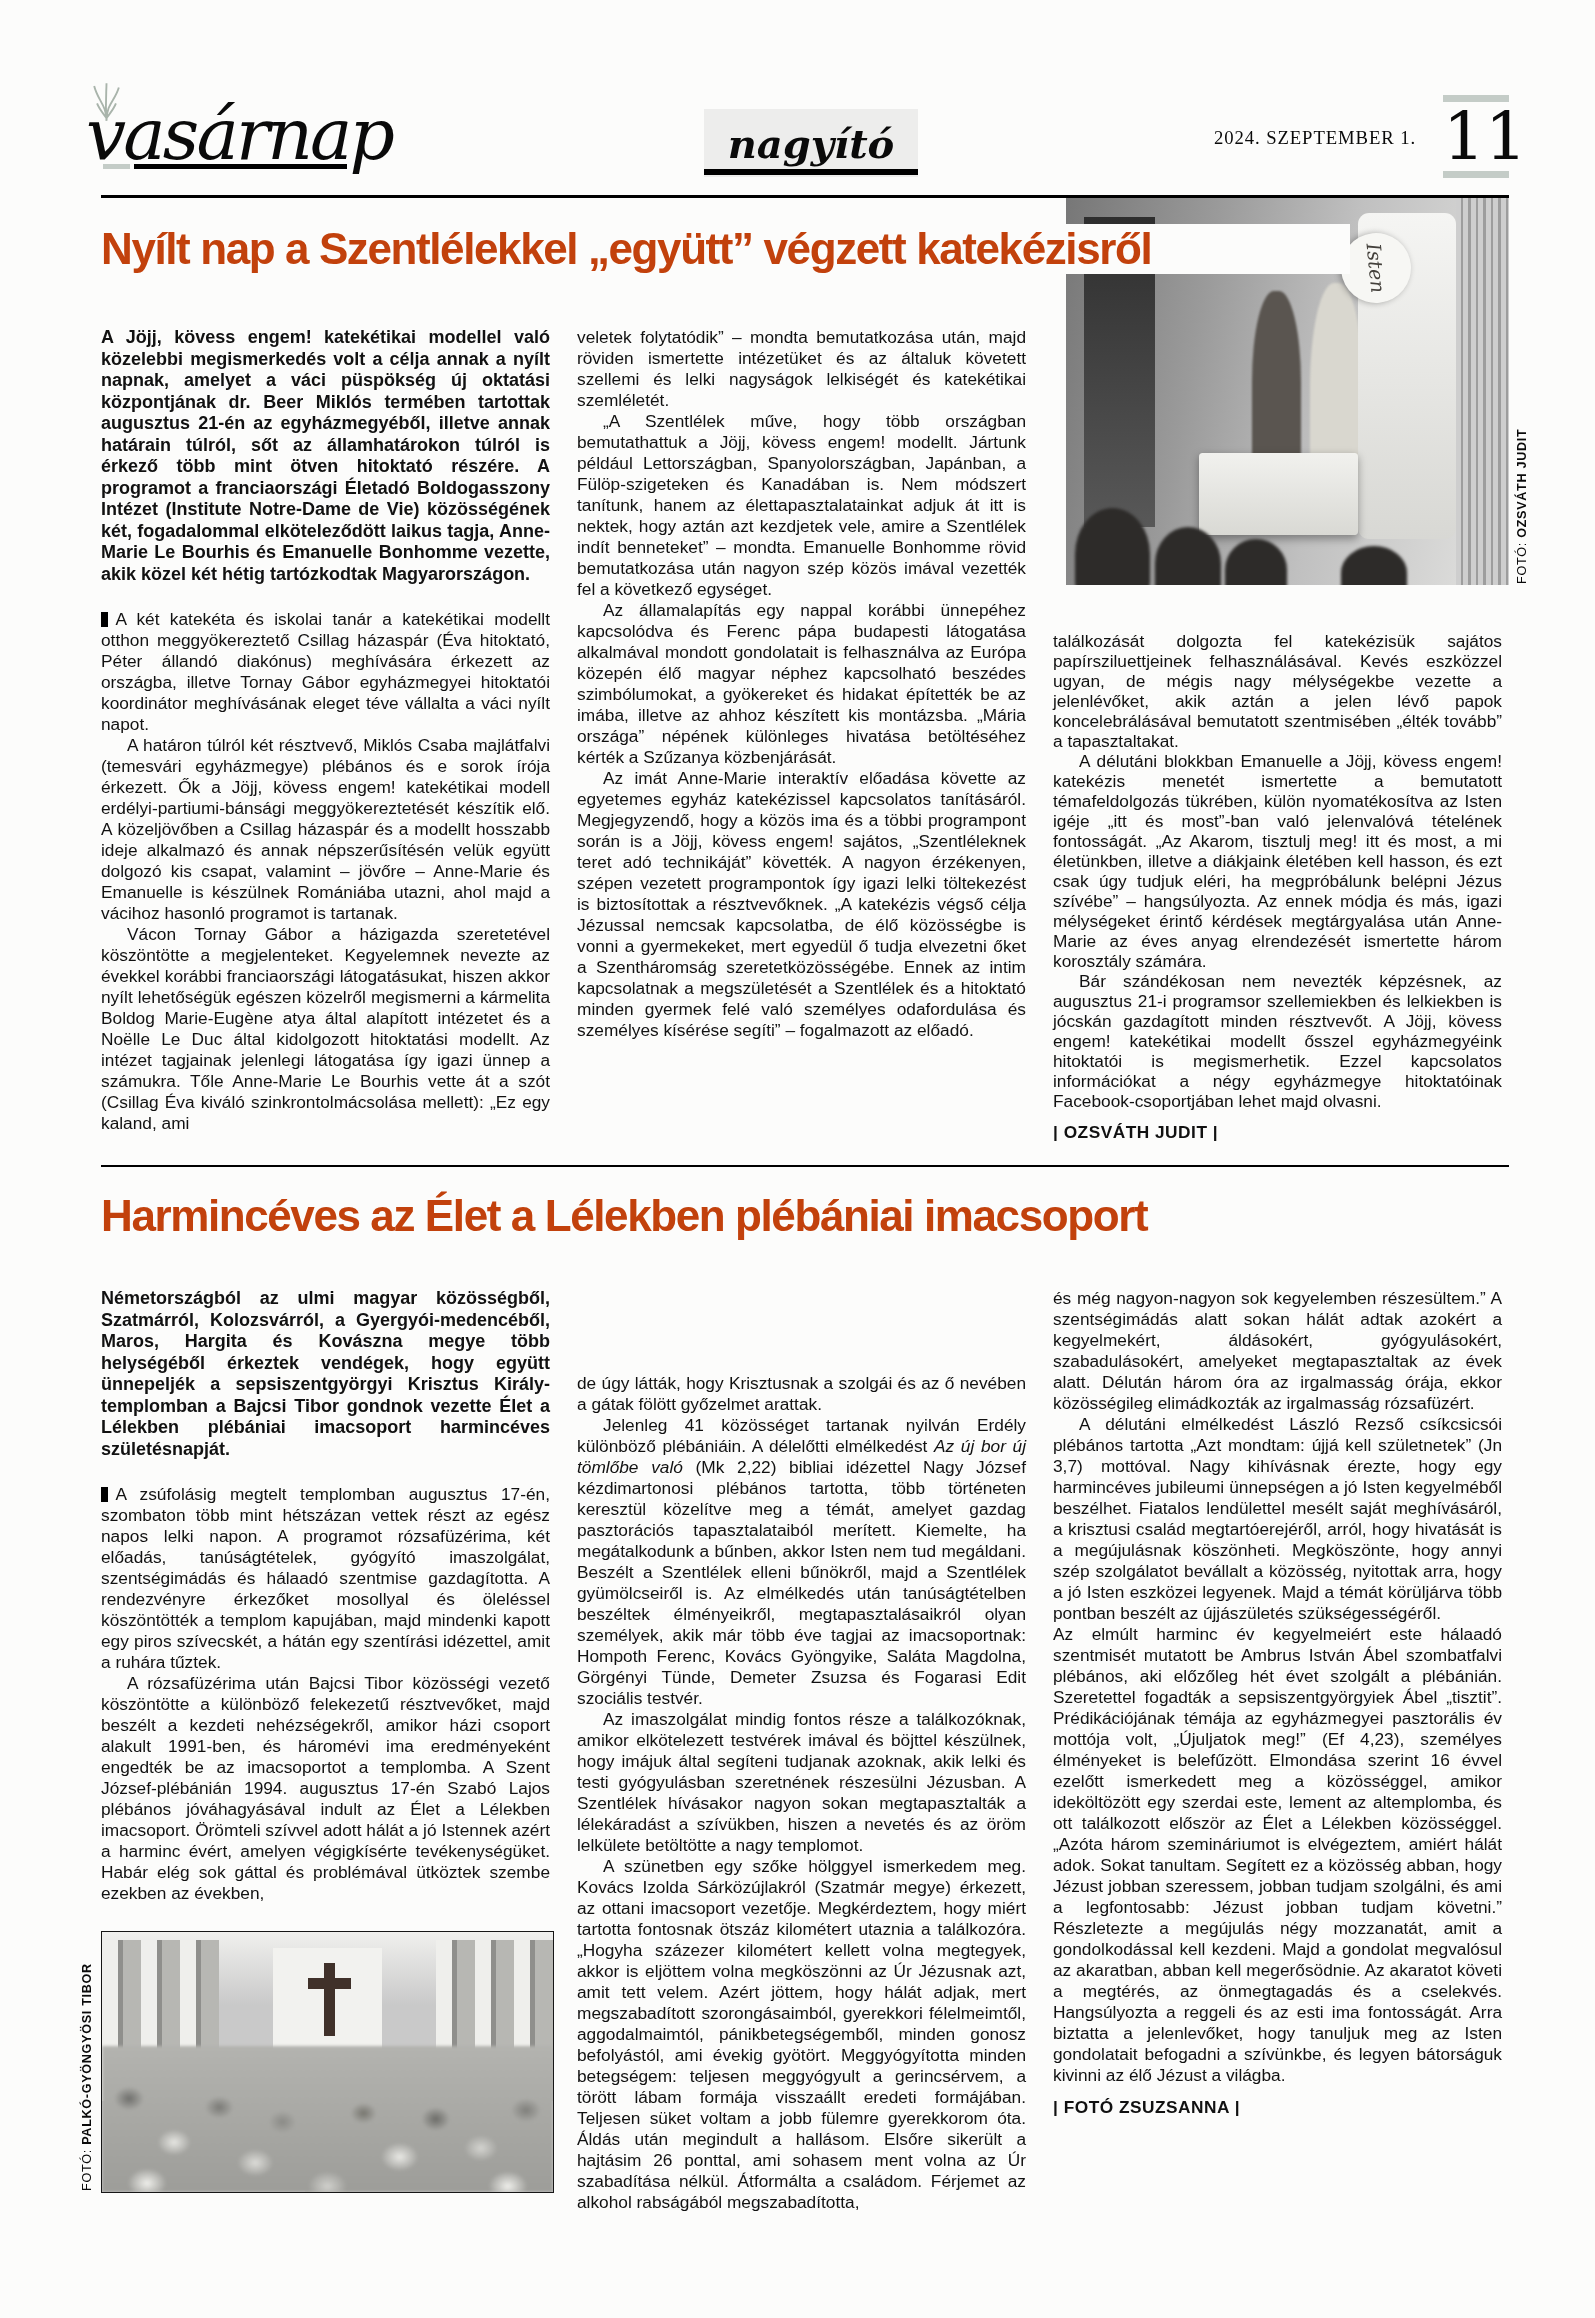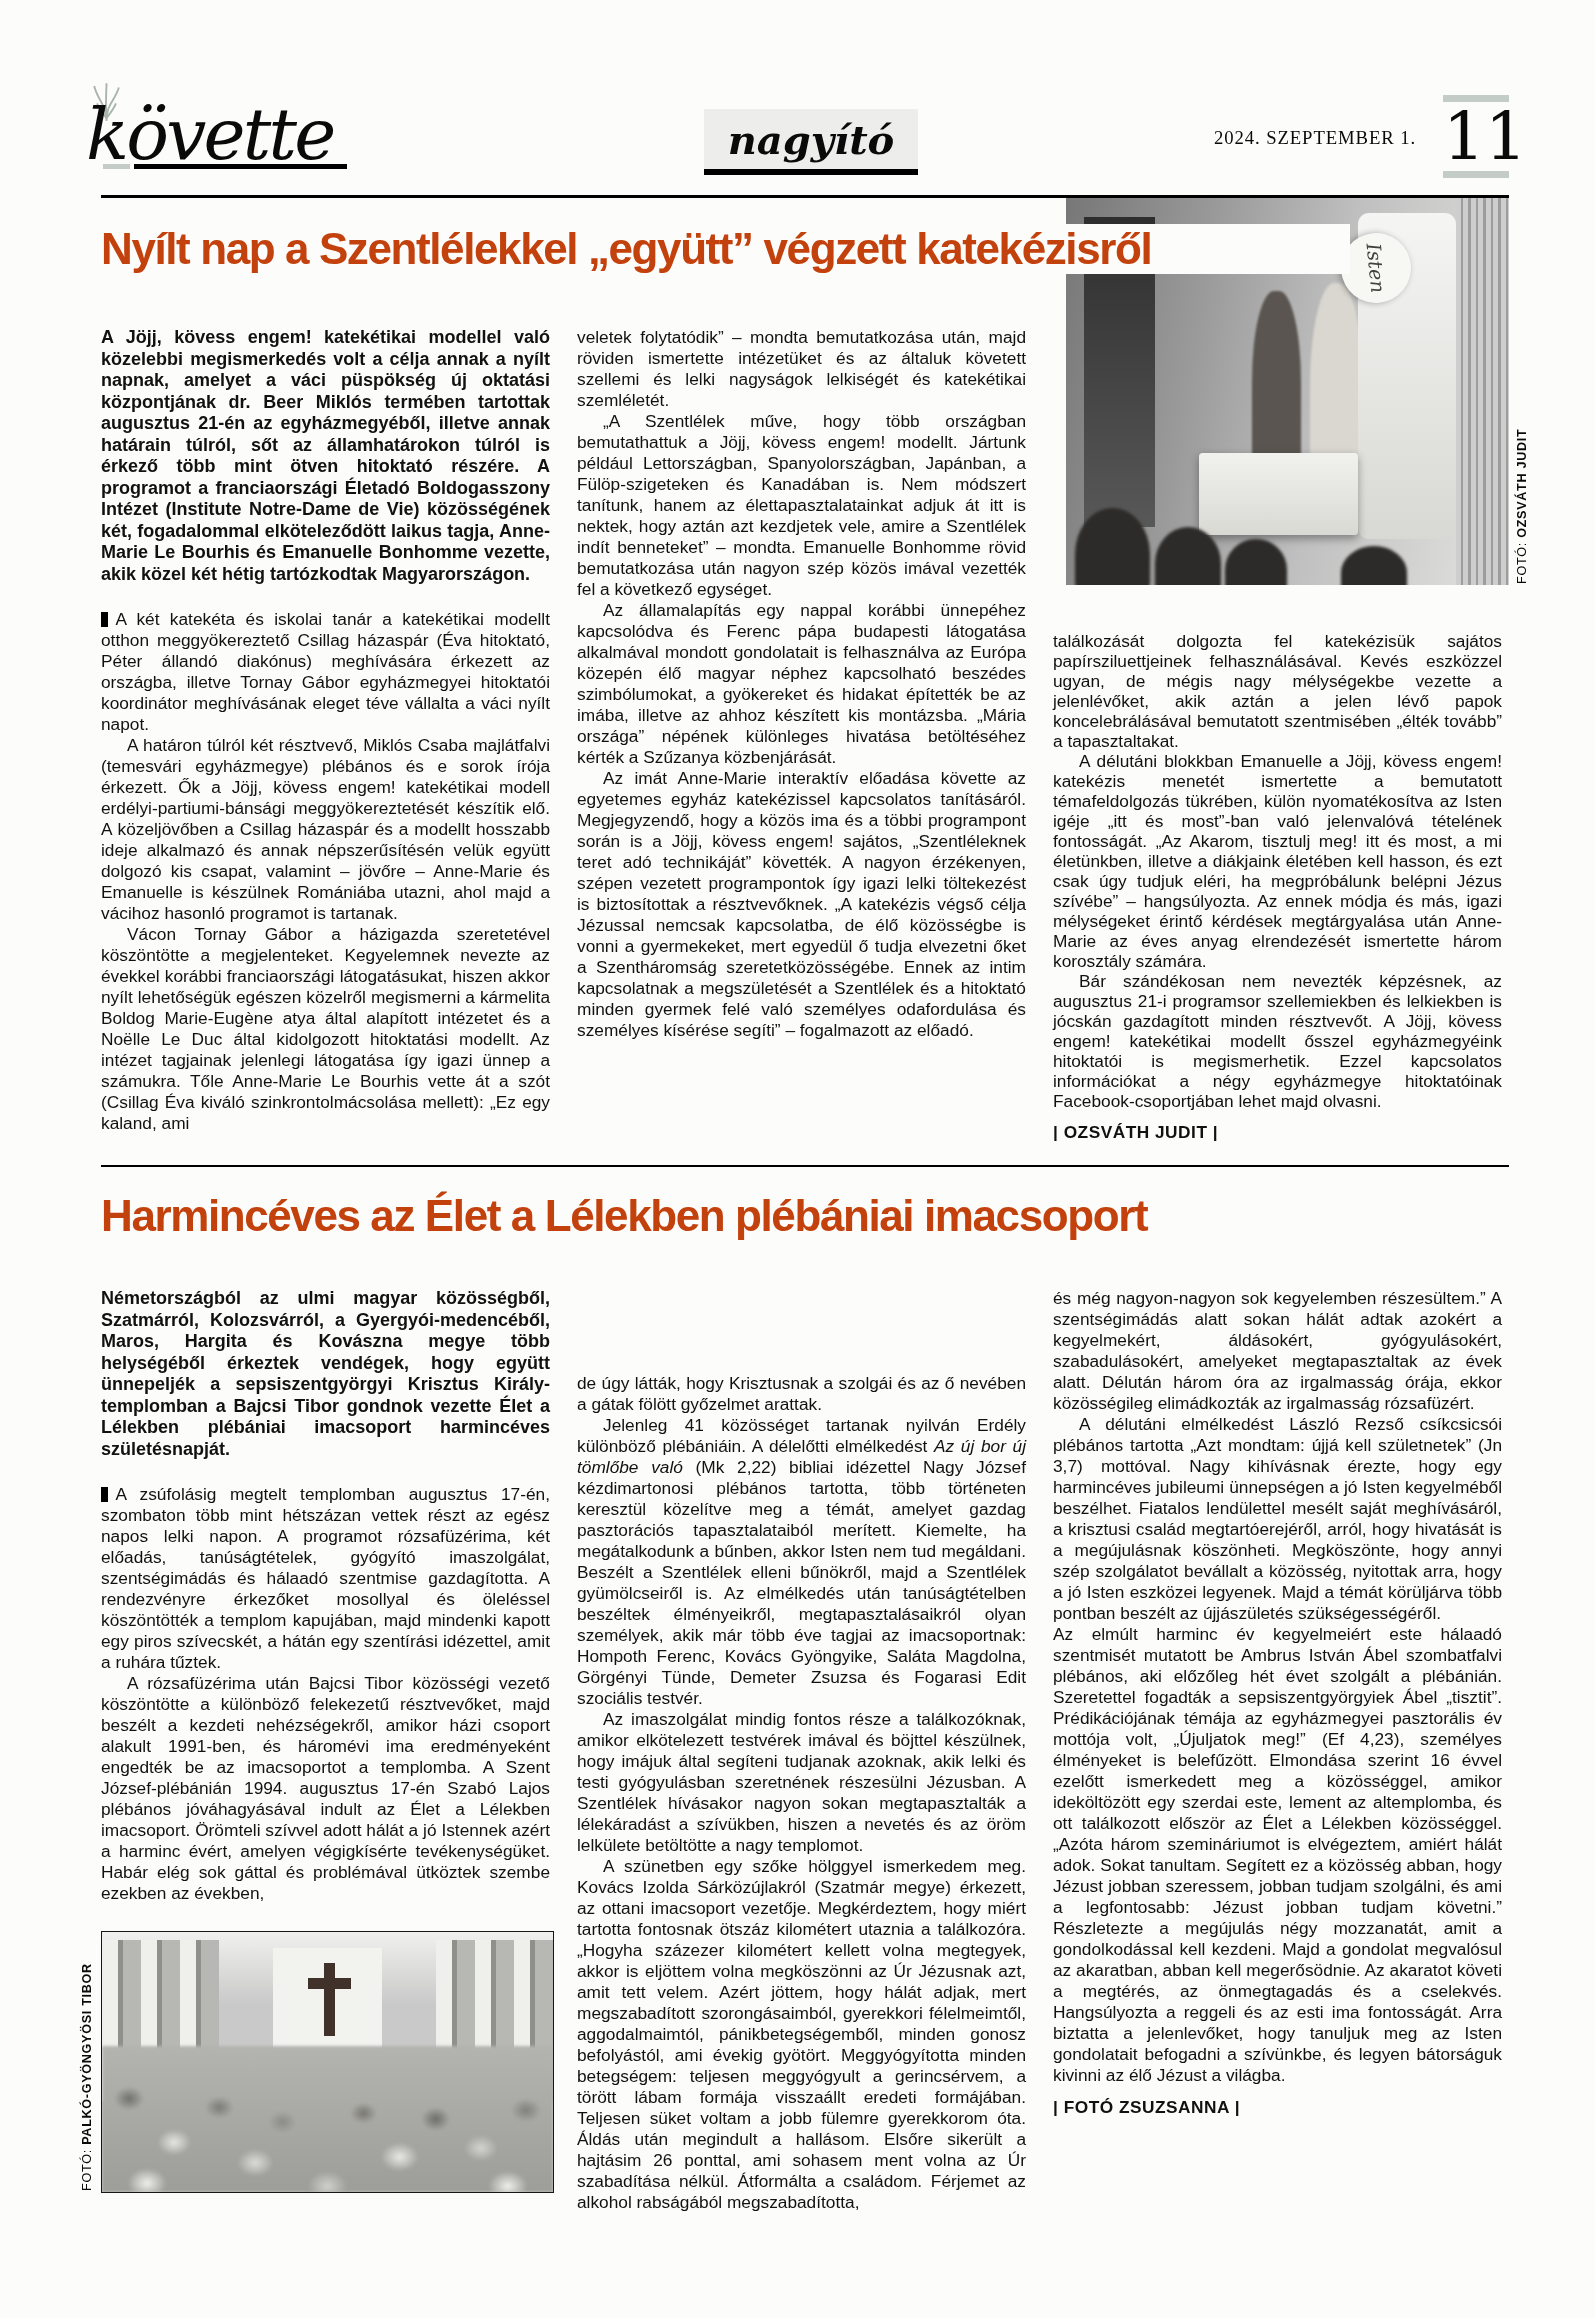--- a/index.html
+++ b/index.html
@@ -7,21 +7,21 @@
   .page{position:relative;width:1595px;height:2319px;background:#fcfcfb;color:#111;
         font-family:"Liberation Sans",sans-serif;overflow:hidden;}
   .abs{position:absolute;}
 
   
   .masthead{left:86px;top:99px;font-family:"DejaVu Serif",serif;font-style:italic;
             font-size:71px;line-height:1;letter-spacing:-2.8px;color:#0a0a0a;}
   .mast-bar-gray{left:103px;top:164px;width:27px;height:5.1px;background:#c4ccc7;}
   .mast-bar-black{left:134px;top:164px;width:213px;height:5.1px;background:#000;}
   .leaf{left:92px;top:83px;}
-  .section-box{left:704px;top:109px;width:214px;height:60px;background:#ededec;
+  .section-box{left:704px;top:109px;width:214px;height:68px;background:#ededec;
                display:flex;align-items:center;justify-content:center;
                font-family:"DejaVu Serif",serif;font-style:italic;font-weight:bold;
                font-size:40px;color:#0a0a0a;}
   .section-bar{left:704px;top:169px;width:214px;height:6px;background:#000;}
   .date{left:1089px;top:127px;width:327px;text-align:right;
         font-family:Liberation Serif, serif;font-size:18.7px;letter-spacing:0.9px;color:#0a0a0a;}
   .pagenum{left:1443px;top:104px;width:66px;text-align:center;
            font-family:"DejaVu Serif",serif;font-size:66px;line-height:1;color:#0a0a0a;}
   .pn-bar{left:1443px;width:66px;height:7px;background:#c4ccc7;}
   .pn-bar.top{top:95px;} .pn-bar.bot{top:171px;}
@@ -119,21 +119,21 @@
 </head>
 <body>
 
 <div class="page">
 
   <div class="abs leaf">
     <svg width="29" height="38" viewBox="0 0 40 52">
       <path d="M20 52 C20 30 8 24 3 4 M20 52 C20 28 32 24 37 6 M20 52 C18 26 20 12 20 0 M20 48 C14 40 10 36 7 28 M20 48 C26 40 30 36 33 28" stroke="#a9b4ab" stroke-width="2.6" fill="none"></path>
     </svg>
   </div>
-  <div class="abs masthead">követte</div>
+  <div class="abs masthead">vasárnap</div>
   <div class="abs mast-bar-gray"></div>
   <div class="abs mast-bar-black"></div>
 
   <div class="abs section-box">
     <span>nagyító</span>
   </div>
   <div class="abs section-bar"></div>
 
   <div class="abs date">2024. SZEPTEMBER 1.</div>
   <div class="abs pn-bar top"></div>

